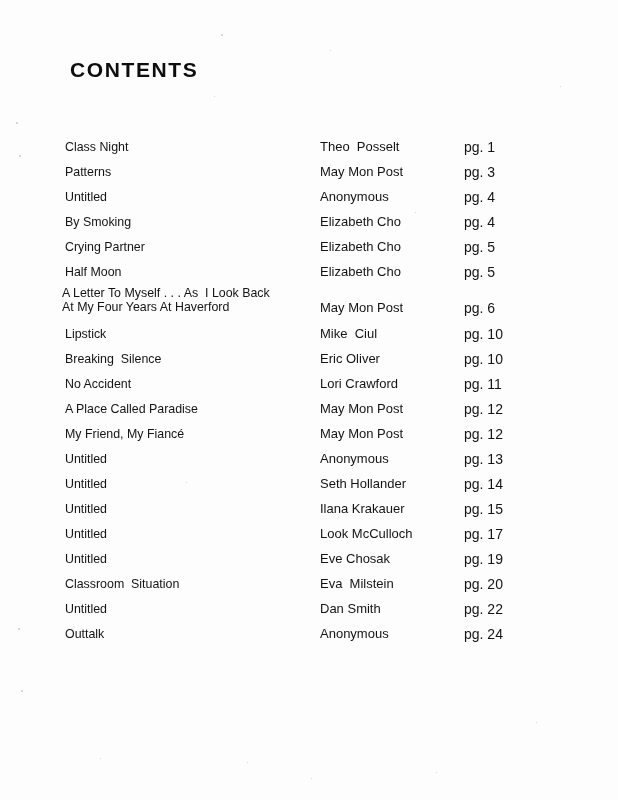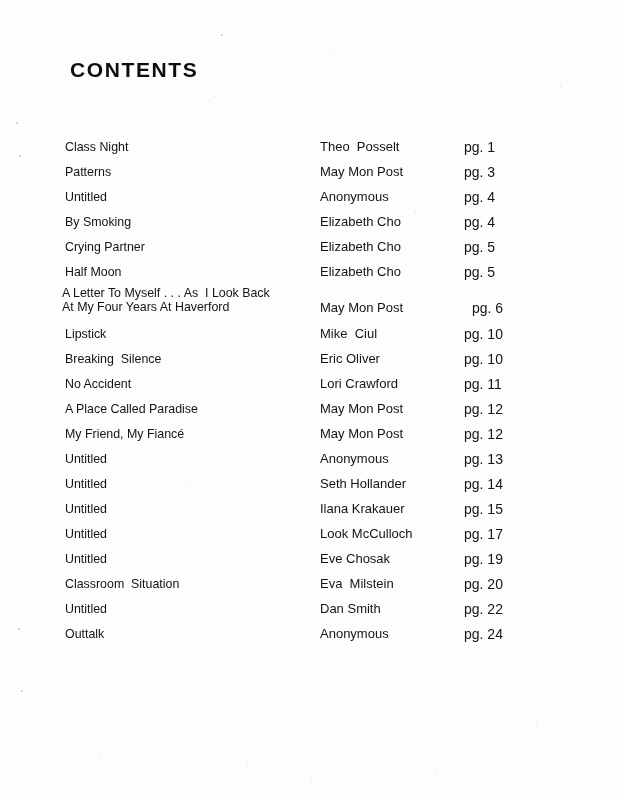--- a/index.html
+++ b/index.html
@@ -90,21 +90,20 @@
     left: 464px;
     top: 0;
     font-size: 14px;
     line-height: 14px;
     white-space: pre;
     color: #141414;
   }
 
   .toc-row.tall .entry-page {
     top: 11px;
-    margin-left: 8px;
   }
 </style>
 </head>
 <body>
 
 <div class="page">
 
   <div class="page-title">CONTENTS</div>
 
   <div class="toc">

